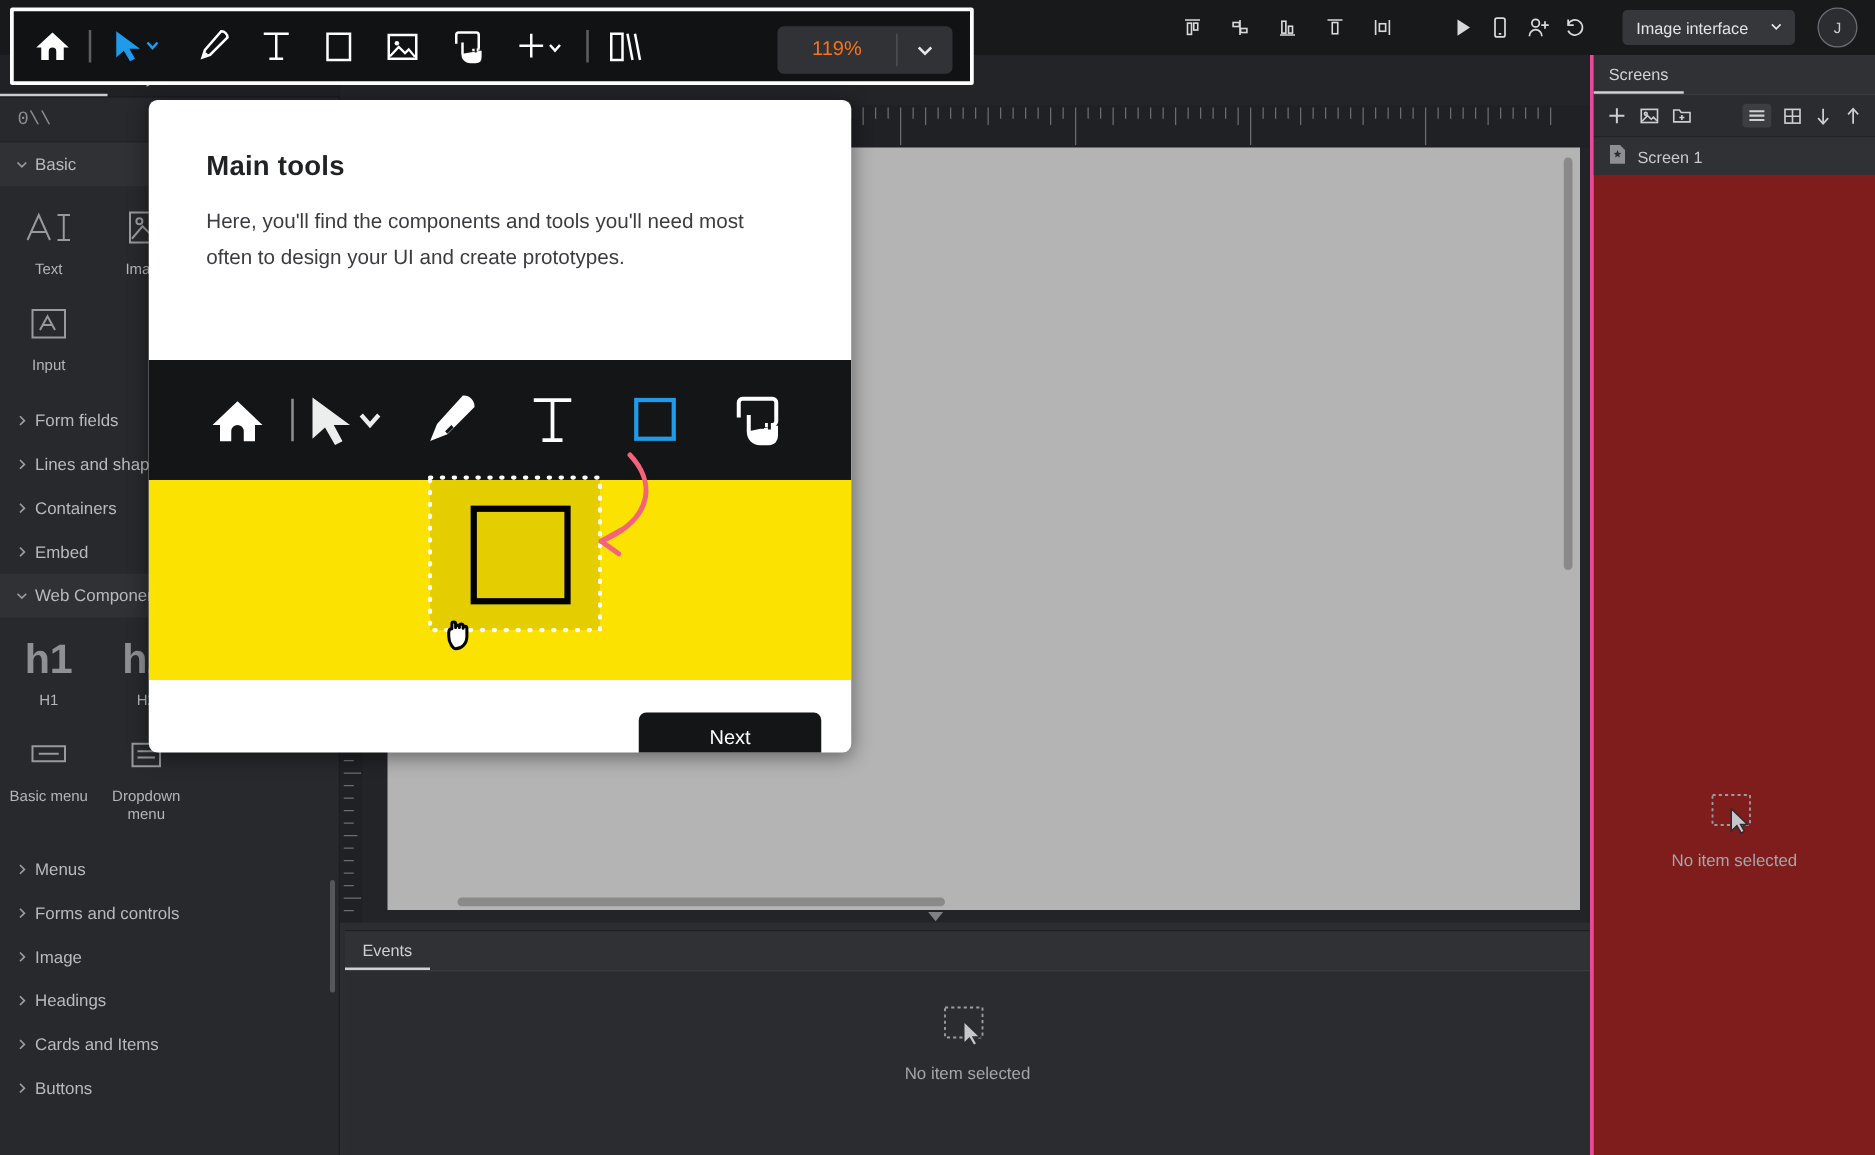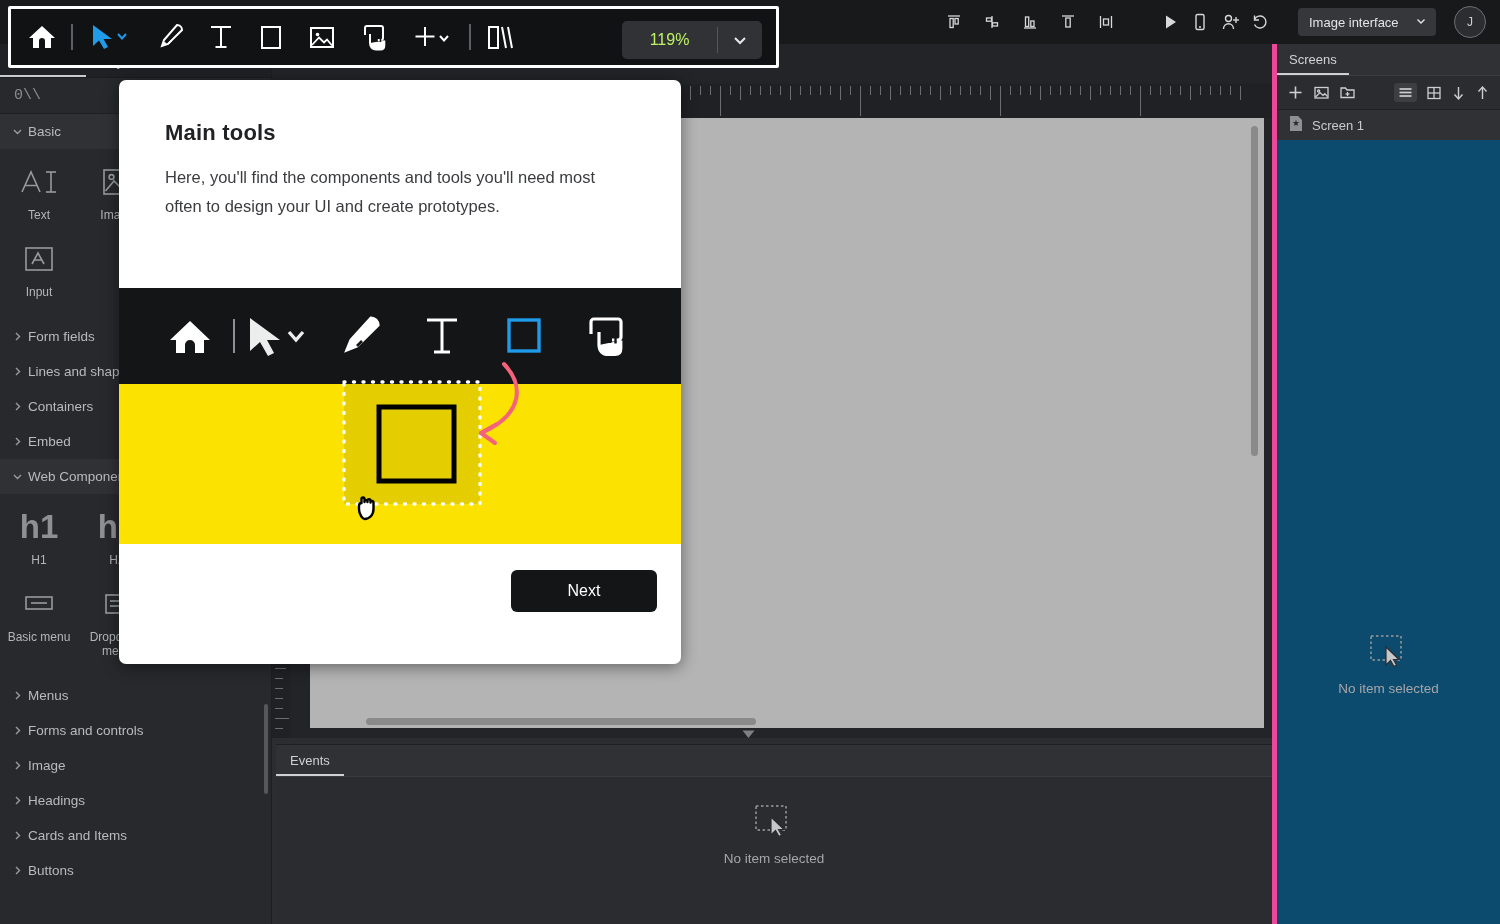--- a/index.html
+++ b/index.html
@@ -50,21 +50,21 @@
     display: flex; align-items: center; justify-content: center;
     color: #ffffff; cursor: pointer; height: 40px;
   }
   .mt-gap { width: 22px; }
   .mt-sep { width: 2px; height: 26px; background: #5d5f63; margin: 0 14px; }
   .zoom-box {
     position: absolute; right: 14px; top: 12px;
     height: 38px; width: 140px; background: #303236; border-radius: 5px;
     display: flex; align-items: center; cursor: pointer;
   }
-  .zoom-val { flex: 1; text-align: center; color: #bef264; font-size: 16px; }
+  .zoom-val { flex: 1; text-align: center; color: #f97316; font-size: 16px; }
   .zoom-div { width: 1px; height: 26px; background: #55575b; }
   .zoom-chev { width: 44px; display: flex; align-items: center; justify-content: center; color: #e6e7e8; }
 
   
   .sidebar {
     position: absolute; left: 0; top: 44px; width: 272px; bottom: 0;
     background: #28292d; border-right: 1px solid #1d1e21;
   }
   .sb-tabs {
     height: 34px; background: #202125; display: flex; align-items: flex-end;
@@ -156,21 +156,21 @@
   .ev-tab.active { border-bottom: 2px solid #cfd0d2; }
   .empty-state {
     position: absolute; left: 0; right: 0; top: 50%; transform: translateY(-50%);
     display: flex; flex-direction: column; align-items: center; gap: 10px;
     color: #a4a6a9; font-size: 13.5px;
   }
 
   
   .rightpanel {
     position: absolute; right: 0; top: 44px; width: 228px; bottom: 0;
-    background: #0c4a6e; border-left: 5px solid #ec4899;
+    background: #7f1d1d; border-left: 3px solid #ec4899;
   }
   .rp-tabs {
     height: 32px; background: #303135; display: flex; align-items: flex-end;
     border-bottom: 1px solid #3a3b3f;
   }
   .rp-tab {
     padding: 0 12px; height: 30px; display: flex; align-items: center;
     color: #d2d3d5; font-size: 13px; cursor: pointer;
   }
   .rp-tab.active { border-bottom: 2px solid #cfd0d2; }
@@ -182,21 +182,21 @@
   .rp-ic { color: #cdced0; cursor: pointer; display: flex; align-items: center; }
   .rp-ic.boxed { background: #3c3e42; border-radius: 3px; padding: 3px 4px; }
   .screen-row {
     height: 30px; display: flex; align-items: center; gap: 9px; padding: 0 12px;
     background: #303135; color: #c9cacc; font-size: 13px; cursor: pointer;
   }
   .props-head { margin-top: 254px; }
 
   
   .onboard {
-    position: absolute; left: 119px; top: 80px; width: 562px; height: 584px;
+    position: absolute; left: 119px; top: 80px; width: 562px; height: 522px;
     background: #ffffff; border-radius: 7px; overflow: hidden; z-index: 60;
     box-shadow: 0 3px 16px rgba(0,0,0,0.45);
   }
   .ob-title {
     margin: 40px 0 0 46px; font-size: 22px; font-weight: bold; color: #212224;
     letter-spacing: 0.2px;
   }
   .ob-body {
     margin: 17px 46px 0 46px; font-size: 16.5px; line-height: 29px; color: #3b3c3f;
   }

